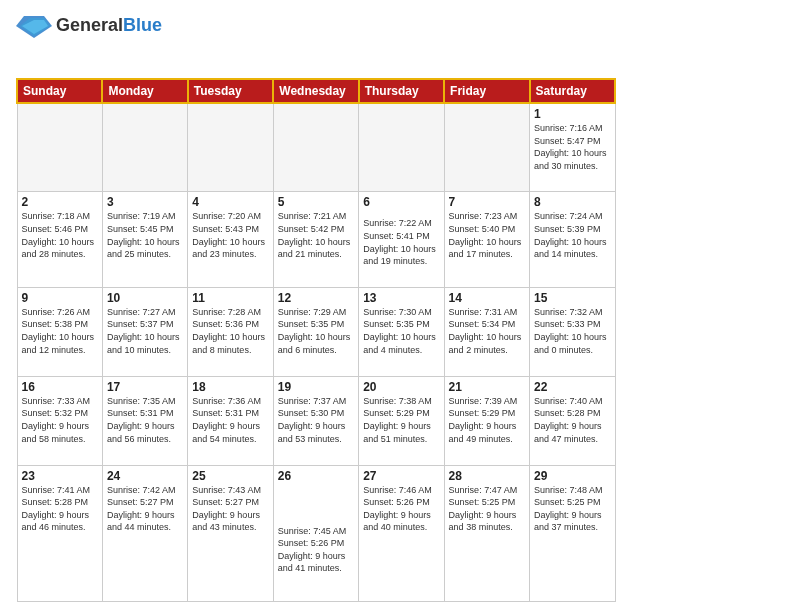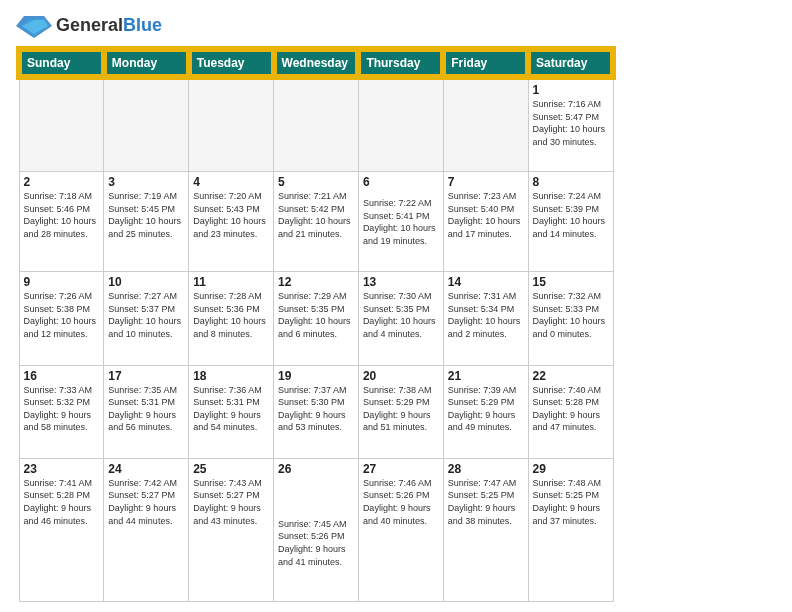--- a/index.html
+++ b/index.html
@@ -9,20 +9,21 @@
       font-family: Arial, sans-serif;
       background: #fff;
       overflow: hidden;
     }
     .page {
       width: 632px;
       height: 612px;
       padding: 12px 16px 10px 16px;
       display: flex;
       flex-direction: column;
+      gap: 32px;
     }
     .header {
       display: flex;
       justify-content: space-between;
       align-items: flex-start;
       margin-bottom: 6px;
     }
     .logo {
       display: flex;
       align-items: center;
@@ -54,27 +55,27 @@
       color: #555;
     }
     .calendar {
       flex: 1;
       border: 1px solid #ccc;
       border-collapse: collapse;
       width: 100%;
       table-layout: fixed;
     }
     .calendar th {
-      background-color: #0f766e;
+      background-color: #b91c1c;
       color: #fff;
       font-size: 12px;
       font-weight: bold;
       padding: 4px 5px;
       text-align: left;
-      border: 6px solid #eab308;
+      border: 2px solid #eab308;
     }
     .calendar td {
       border: 1px solid #ccc;
       vertical-align: top;
       padding: 3px 4px;
       font-size: 9.5px;
       color: #222;
       height: 74px;
     }
     .calendar td.shade {

